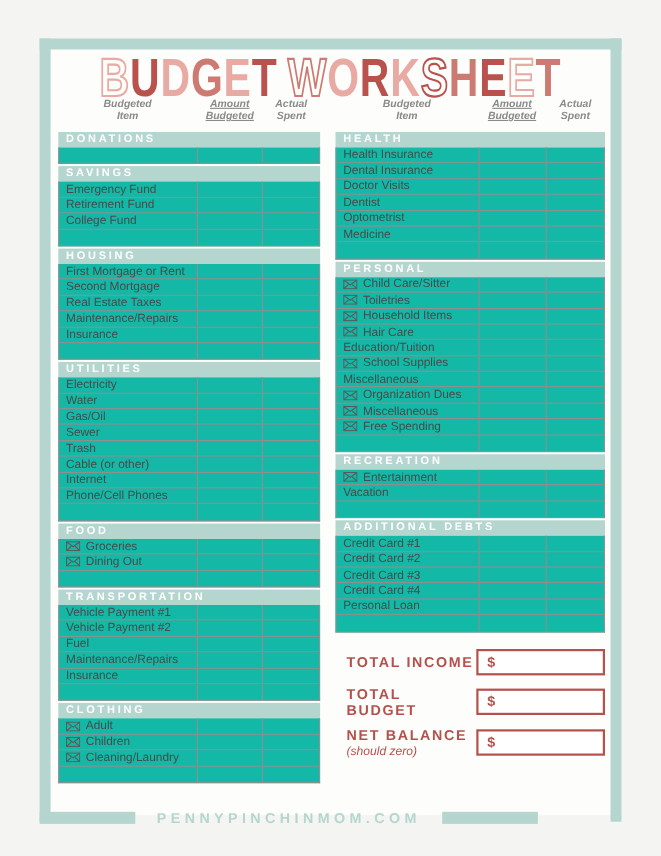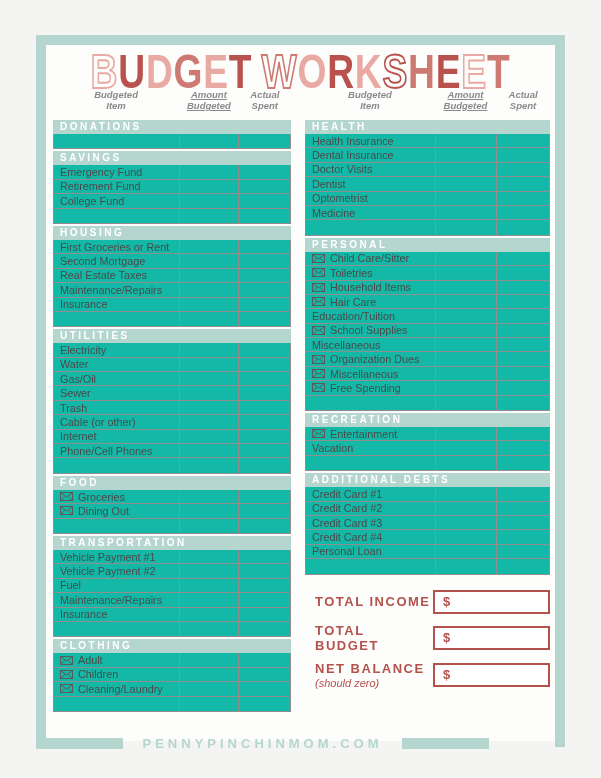--- a/index.html
+++ b/index.html
@@ -132,21 +132,21 @@
               <div class="cell cell-amount"></div>
               <div class="cell cell-actual"></div>
             </div>
           </div>
         </div>
         <div class="section">
           <div class="section-header">HOUSING</div>
           <div class="rows">
             <div class="row">
               <div class="cell cell-item">
-                <span>First Groceries or Rent</span>
+                <span>First Mortgage or Rent</span>
               </div>
               <div class="cell cell-amount"></div>
               <div class="cell cell-actual"></div>
             </div>
             <div class="row">
               <div class="cell cell-item">
                 <span>Second Mortgage</span>
               </div>
               <div class="cell cell-amount"></div>
               <div class="cell cell-actual"></div>

